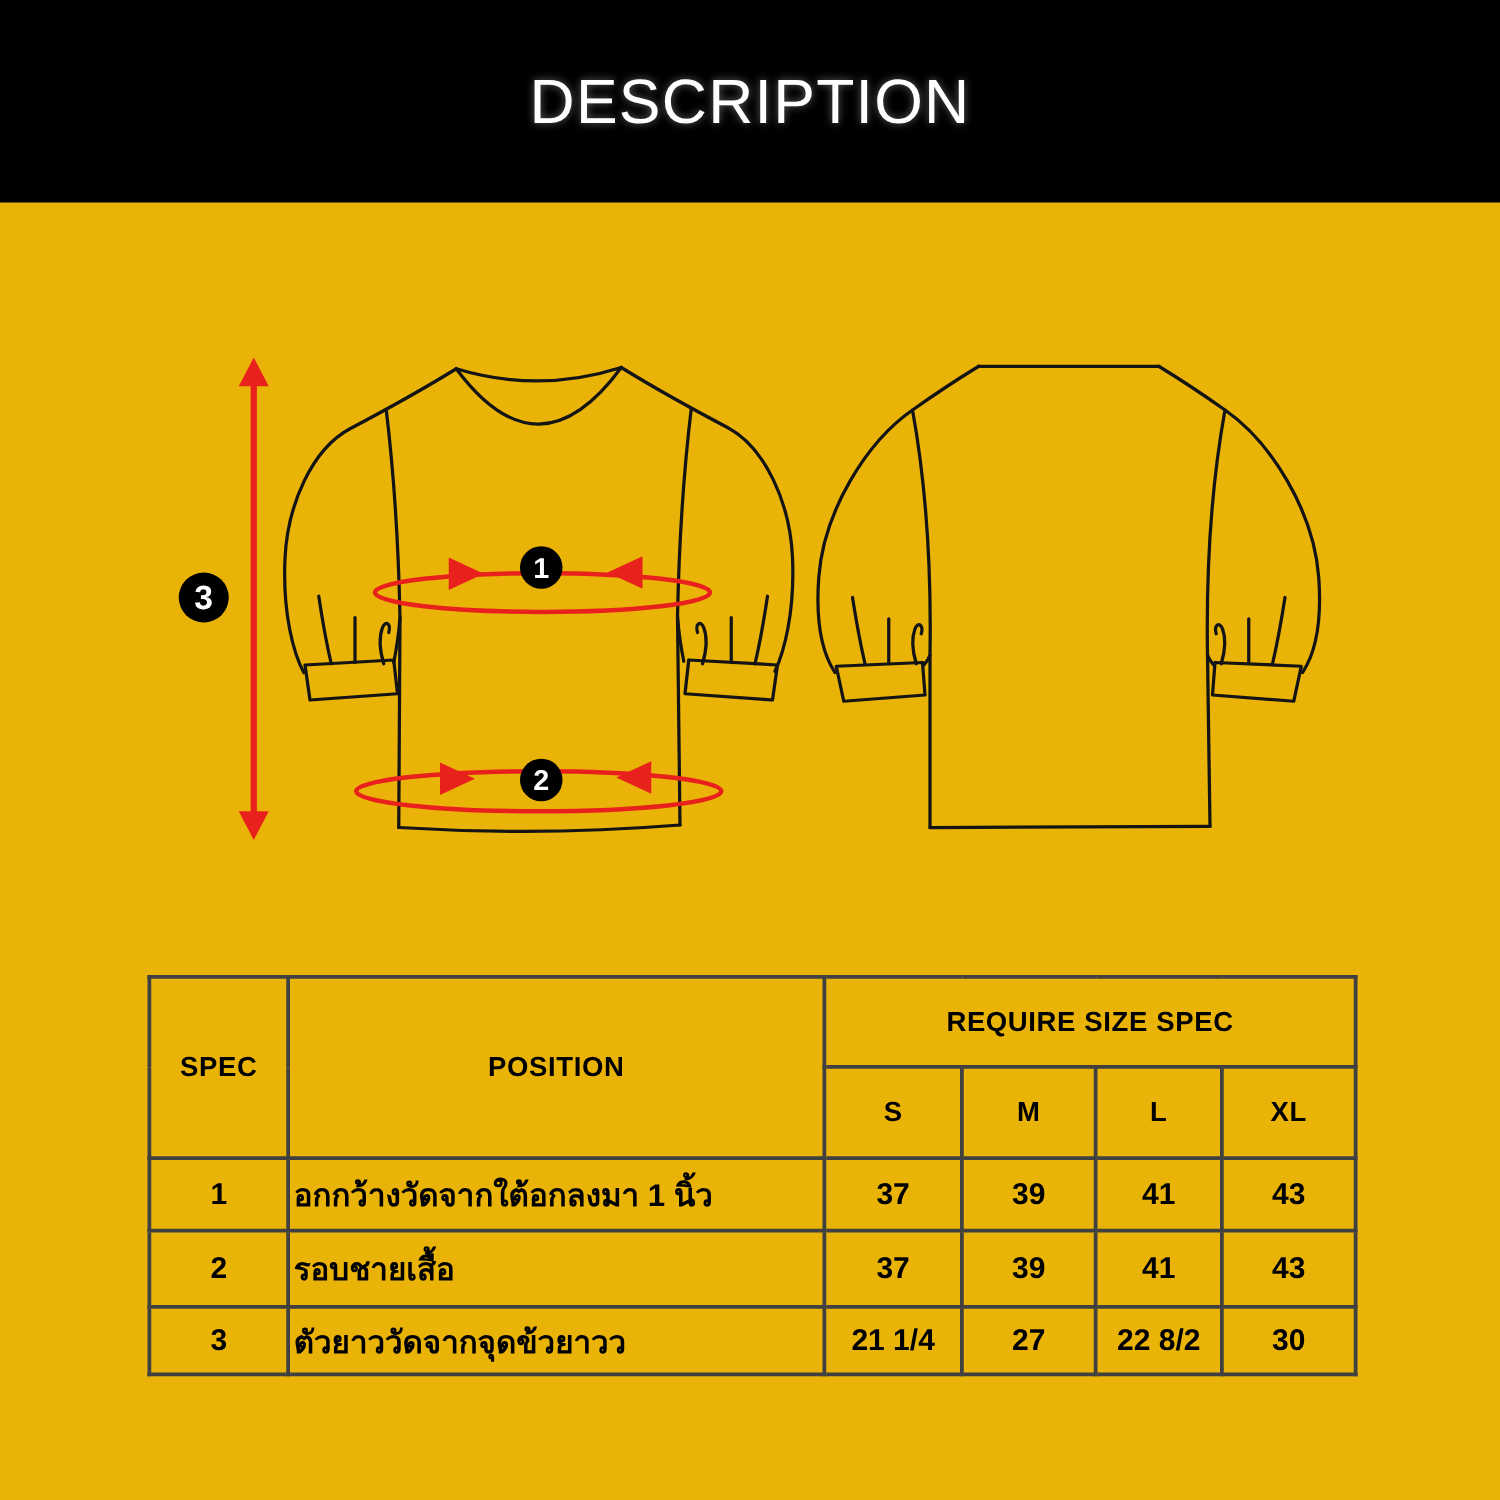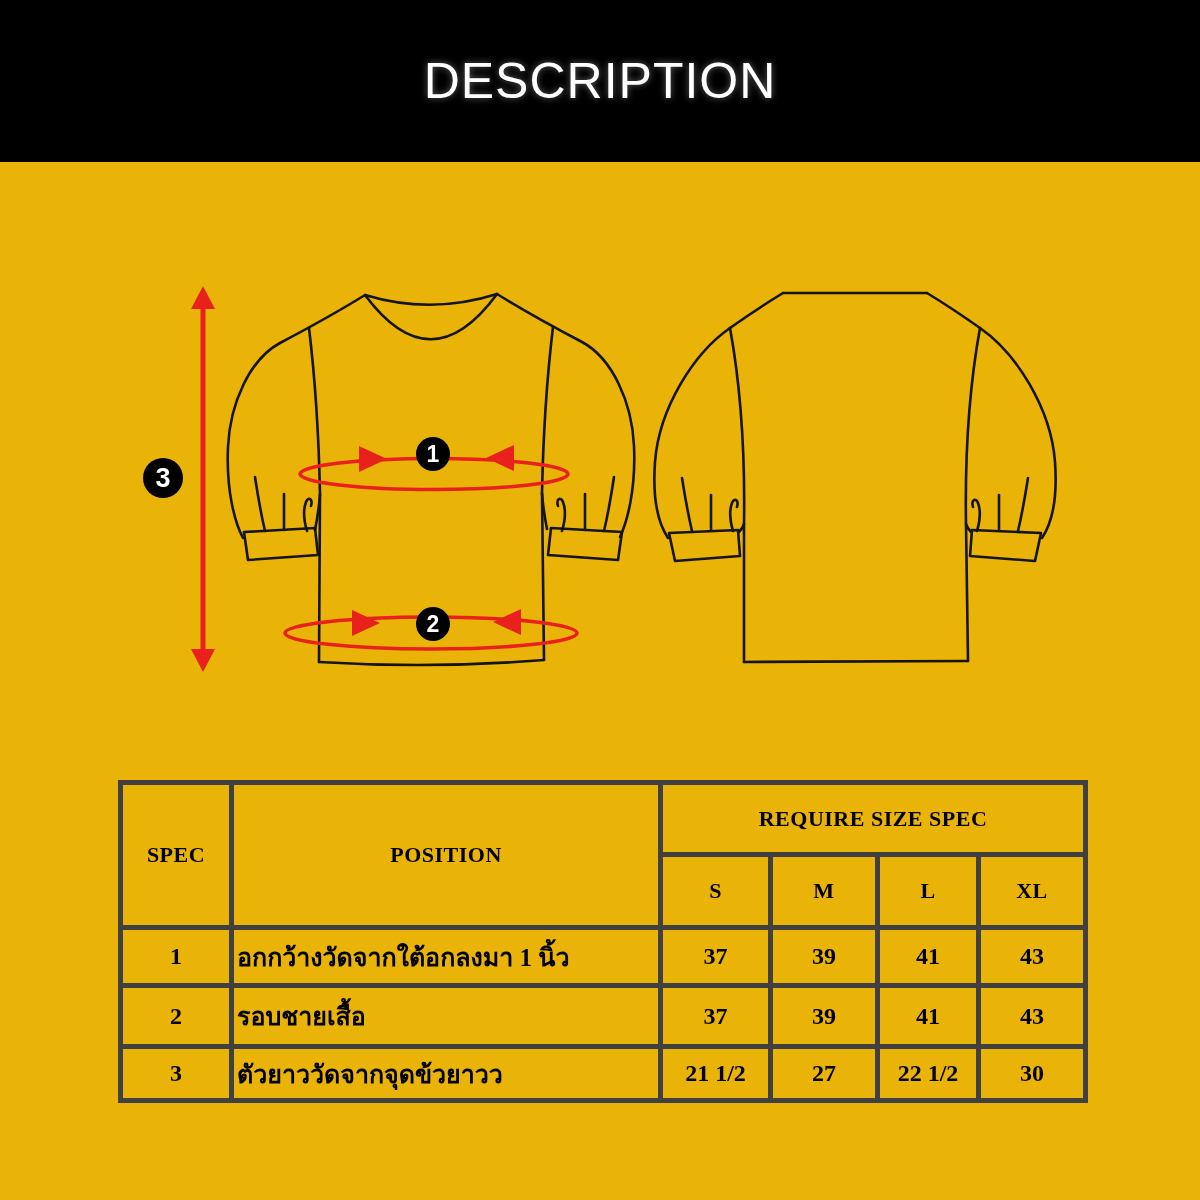--- a/index.html
+++ b/index.html
@@ -34,21 +34,21 @@
     display:flex;align-items:center;justify-content:center;font-weight:bold;
     z-index:5;
   }
   .m-small{width:34px;height:34px;font-size:23px;}
   .m-big{width:40px;height:40px;font-size:27px;}
   
   table.spec{
     position:absolute;left:118px;top:780px;width:965px;
     border-collapse:collapse;table-layout:fixed;color:#000;
   }
-  table.spec td{border:5px solid #404040;text-align:center;vertical-align:middle;font-family:Liberation Serif, serif;}
+  table.spec td{border:3px solid #404040;text-align:center;vertical-align:middle;}
   .th{font-weight:bold;font-size:22px;letter-spacing:.5px;}
   .dcell{font-weight:600;font-size:24px;}
   .poscell{text-align:left !important;padding-left:3px;font-weight:600;font-size:25px;}
 </style>
 </head>
 <body>
 
 <div class="page">
 
   <div class="hdr">
@@ -152,21 +152,21 @@
       <td class="dcell">2</td>
       <td class="poscell">รอบชายเสื้อ</td>
       <td class="dcell">37</td>
       <td class="dcell">39</td>
       <td class="dcell">41</td>
       <td class="dcell">43</td>
     </tr>
     <tr style="height:54px">
       <td class="dcell">3</td>
       <td class="poscell">ตัวยาววัดจากจุดข้วยาวว</td>
-      <td class="dcell">21 1/2</td>
+      <td class="dcell">21 1/4</td>
       <td class="dcell">27</td>
-      <td class="dcell">22 1/2</td>
+      <td class="dcell">22 8/2</td>
       <td class="dcell">30</td>
     </tr>
   </tbody>
     </table>
 
 </div>
 
 </body></html>

